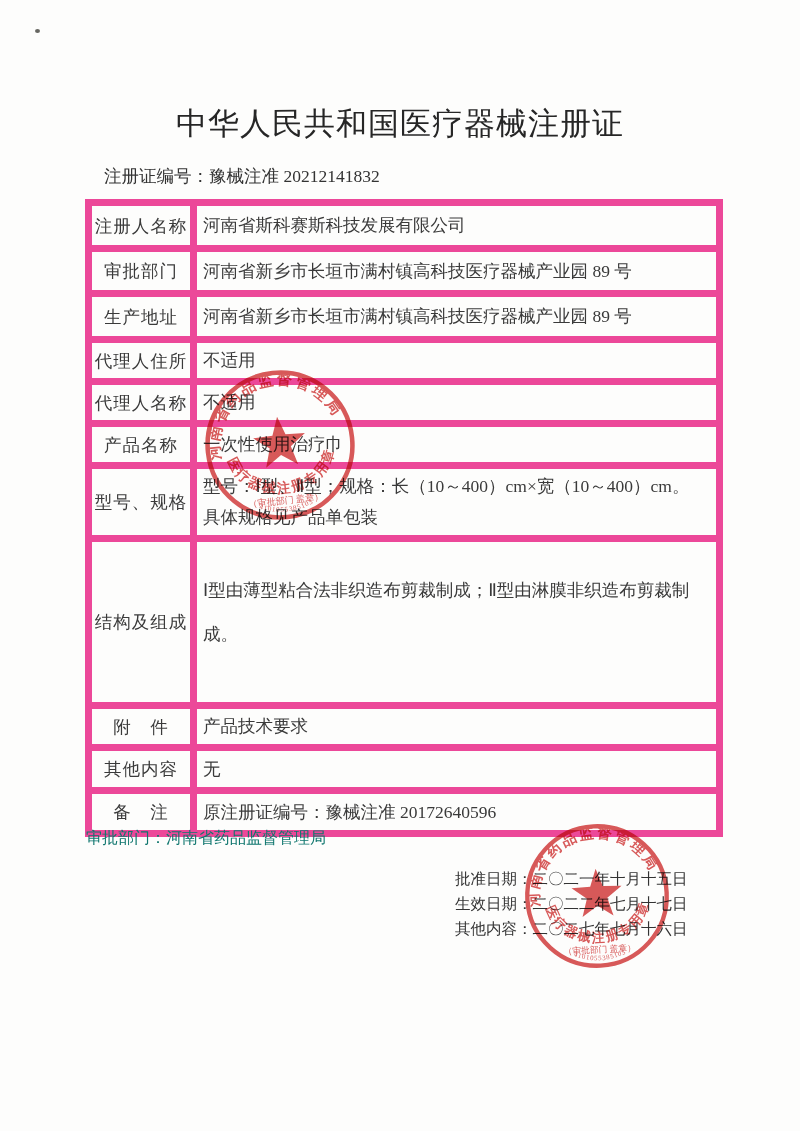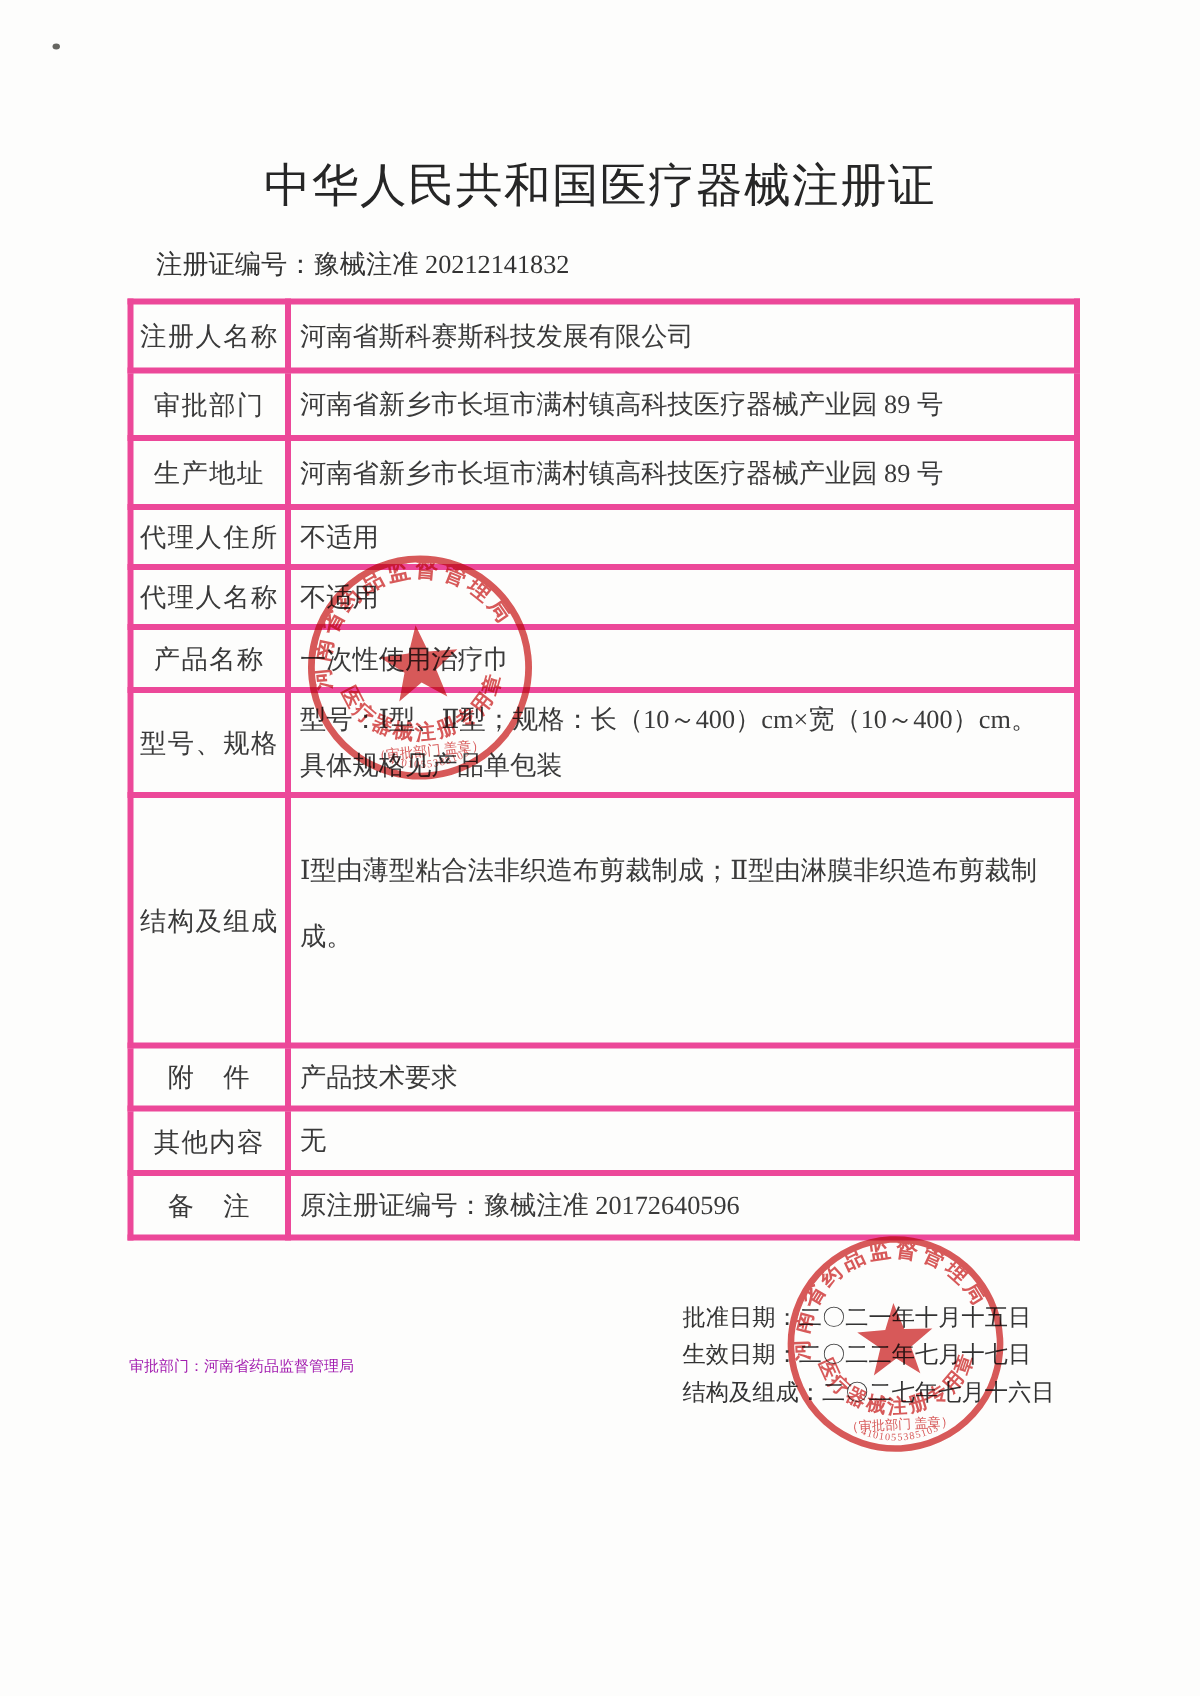--- a/index.html
+++ b/index.html
@@ -14,25 +14,25 @@
   .title {
     position:absolute; left:0; top:103px; width:100%; margin:0;
     text-align:center; font-size:31px; font-weight:normal; color:#262626;
     letter-spacing:1px;
   }
   .cert-line { position:absolute; left:104px; top:164px; font-size:17.5px; color:#333; }
   .cert-table {
     position:absolute; left:85px; top:199px; width:631px;
     border-collapse:collapse; table-layout:fixed; font-size:17.5px; color:#3a3a3a;
   }
-  .cert-table td { border:4px solid #ec4899; overflow:hidden; }
+  .cert-table td { border:7px solid #ec4899; overflow:hidden; }
   td.lbl { text-align:center; padding:0 2px; letter-spacing:1px; }
-  td.val { padding:2px 10px 2px 6px; line-height:31px; }
+  td.val { padding:2px 10px 2px 6px; line-height:31px;font-family:Liberation Serif, serif; }
   tr.tall td.val { vertical-align:top; padding-top:26px; line-height:44px; }
-  .approval { position:absolute; left:86px; top:904px; font-size:10px; color:#a21caf; }
+  .approval { position:absolute; left:86px; top:828px; font-size:16px; color:#0f766e; }
   .dates { position:absolute; left:455px; top:866px; font-size:15.5px; line-height:25px; color:#333; }
   .stamp {
     position:absolute; mix-blend-mode:multiply; opacity:.92;
     transform-origin:50% 50%;
   }
   .stamp text { font-family:"Liberation Serif","DejaVu Serif",serif; }
 </style>
 </head>
 <body>
 
@@ -95,21 +95,21 @@
         <td class="val">原注册证编号：豫械注准 20172640596</td>
       </tr>
     </tbody>
   </table>
 
   <div class="approval"><span>审批部门：</span><span>河南省药品监督管理局</span></div>
 
   <div class="dates">
     <div><span>批准日期：</span><span>二〇二一年十月十五日</span></div>
     <div><span>生效日期：</span><span>二〇二二年七月十七日</span></div>
-    <div><span>结构及组成：</span><span>二〇二七年七月十六日</span></div>
+    <div><span>其他内容：</span><span>二〇二七年七月十六日</span></div>
   </div>
 
   <svg class="stamp" style="left:199px;top:364px;width:162px;height:162px;transform:rotate(-6deg);" viewBox="0 0 160 160">
     <defs>
       <path id="s1top" d="M 20.6 88.3 A 60 60 0 0 1 136.4 59.5" fill="none"></path>
       <path id="s1bot" d="M 27 84 A 53 43 0 0 0 133 84" fill="none"></path>
       <path id="s1num" d="M 40.3 132.7 A 66 66 0 0 0 119.7 132.7" fill="none"></path>
     </defs>
     <circle cx="80" cy="80" r="71.5" fill="none" stroke="#d64c4c" stroke-width="4.5"></circle>
     <polygon points="80,52 86.5,70.1 105.7,70.7 90.5,82.4 95.9,100.8 80,90 64.1,100.8 69.5,82.4 54.3,70.7 73.5,70.1" fill="#d64c4c"></polygon>

